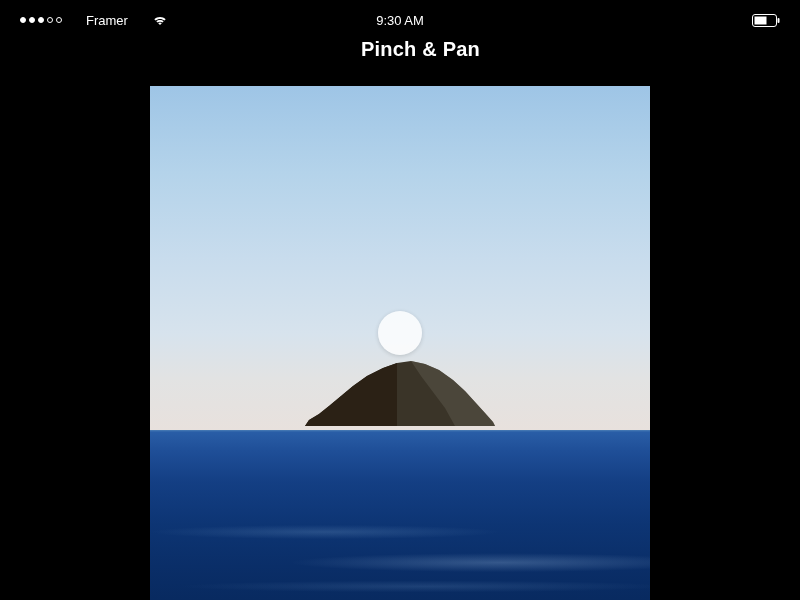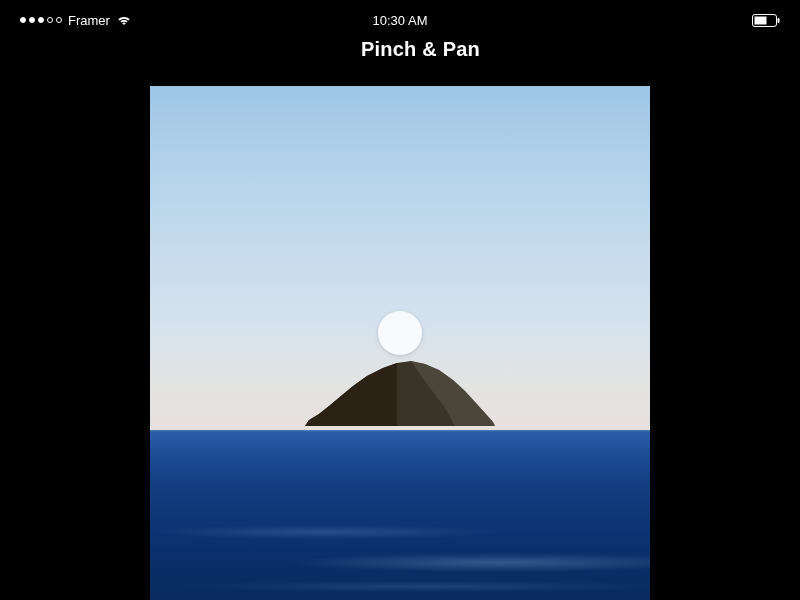--- a/index.html
+++ b/index.html
@@ -20,21 +20,21 @@
       height: 20px;
       display: flex;
       align-items: center;
       justify-content: space-between;
       padding: 0 20px;
       font-size: 13px;
     }
     .status-left {
       display: flex;
       align-items: center;
-      gap: 6px;
+      gap: 24px;
     }
     .signal-dots {
       display: flex;
       gap: 3px;
       align-items: center;
     }
     .dot {
       width: 6px;
       height: 6px;
       border-radius: 50%;
@@ -158,21 +158,21 @@
     </span>
     <span class="carrier">Framer</span>
     <span class="wifi-icon">
       <svg width="16" height="12" viewBox="0 0 16 12">
         <path d="M8 11 L6.2 9.2 C7.2 8.3 8.8 8.3 9.8 9.2 Z" fill="#fff"></path>
         <path d="M4.3 7.3 C6.3 5.4 9.7 5.4 11.7 7.3 L10.4 8.6 C9 7.3 7 7.3 5.6 8.6 Z" fill="#fff"></path>
         <path d="M2.3 5.3 C5.4 2.3 10.6 2.3 13.7 5.3 L12.4 6.6 C10 4.3 6 4.3 3.6 6.6 Z" fill="#fff"></path>
       </svg>
     </span>
   </div>
-  <div class="status-center">10:30 AM</div>
+  <div class="status-center">9:30 AM</div>
   <div class="status-right">
     <span class="battery">
       <svg width="28" height="13" viewBox="0 0 28 13">
         <rect x="0.5" y="0.5" width="24" height="12" rx="2.5" ry="2.5" fill="none" stroke="#fff" stroke-width="1"></rect>
         <rect x="2.5" y="2.5" width="12" height="8" fill="#fff"></rect>
         <rect x="25.5" y="4" width="2" height="5" rx="1" fill="#fff"></rect>
       </svg>
     </span>
   </div>
 </div>

